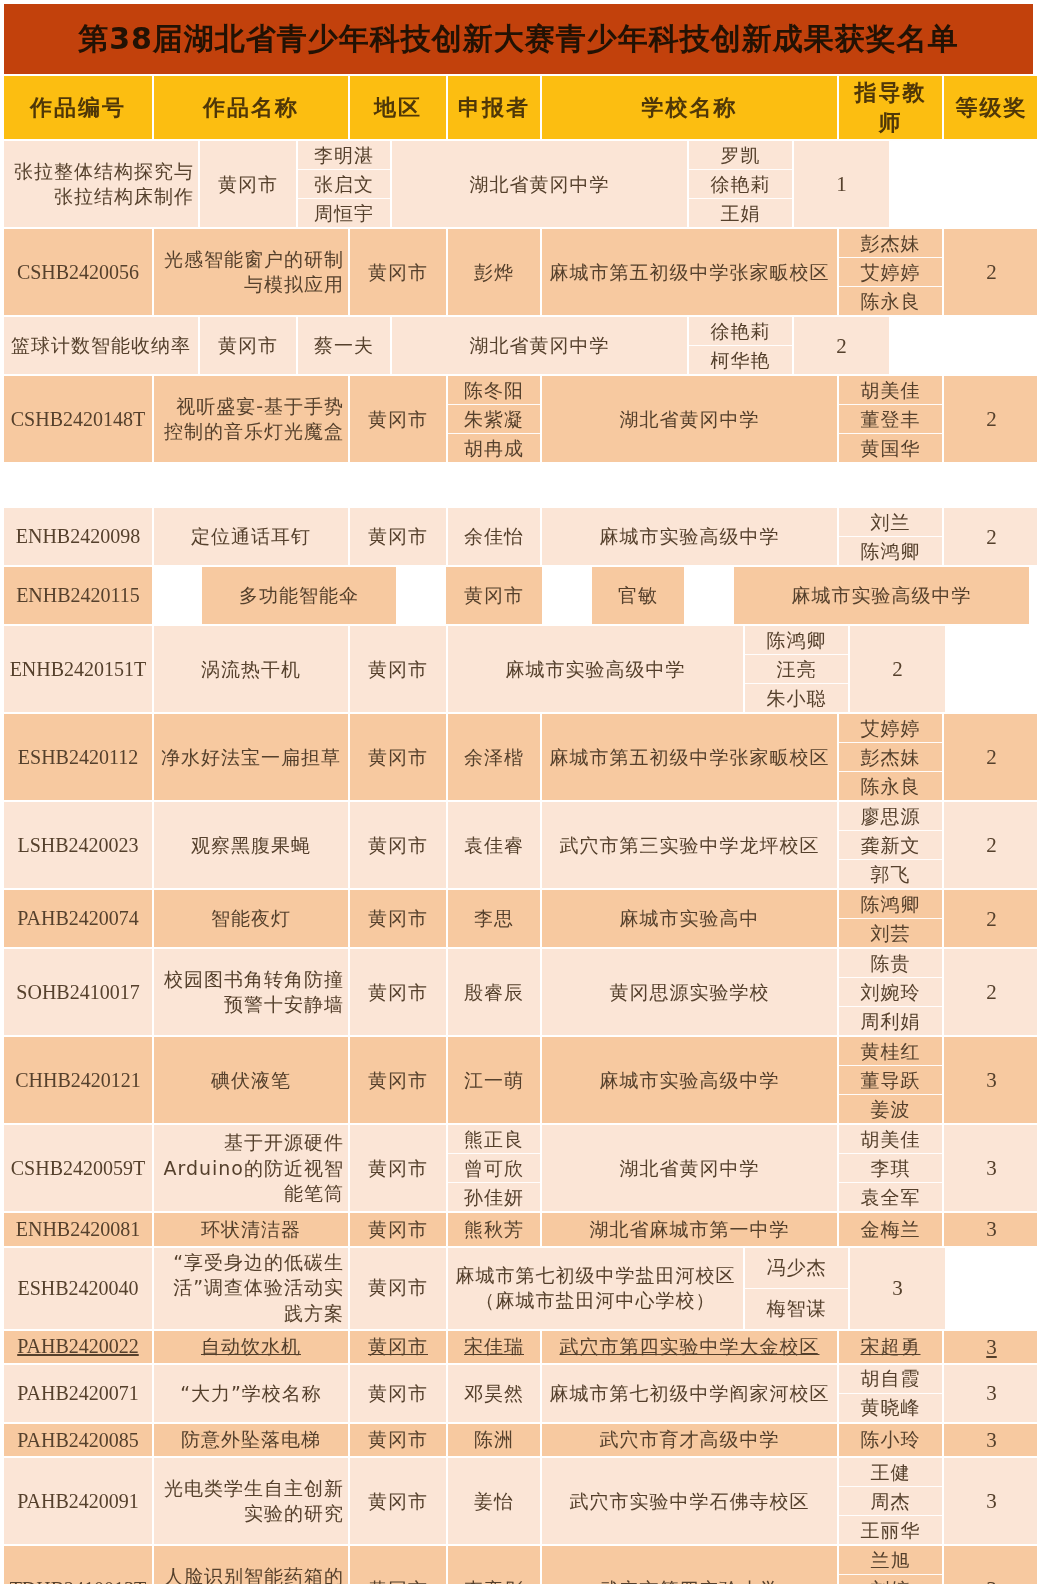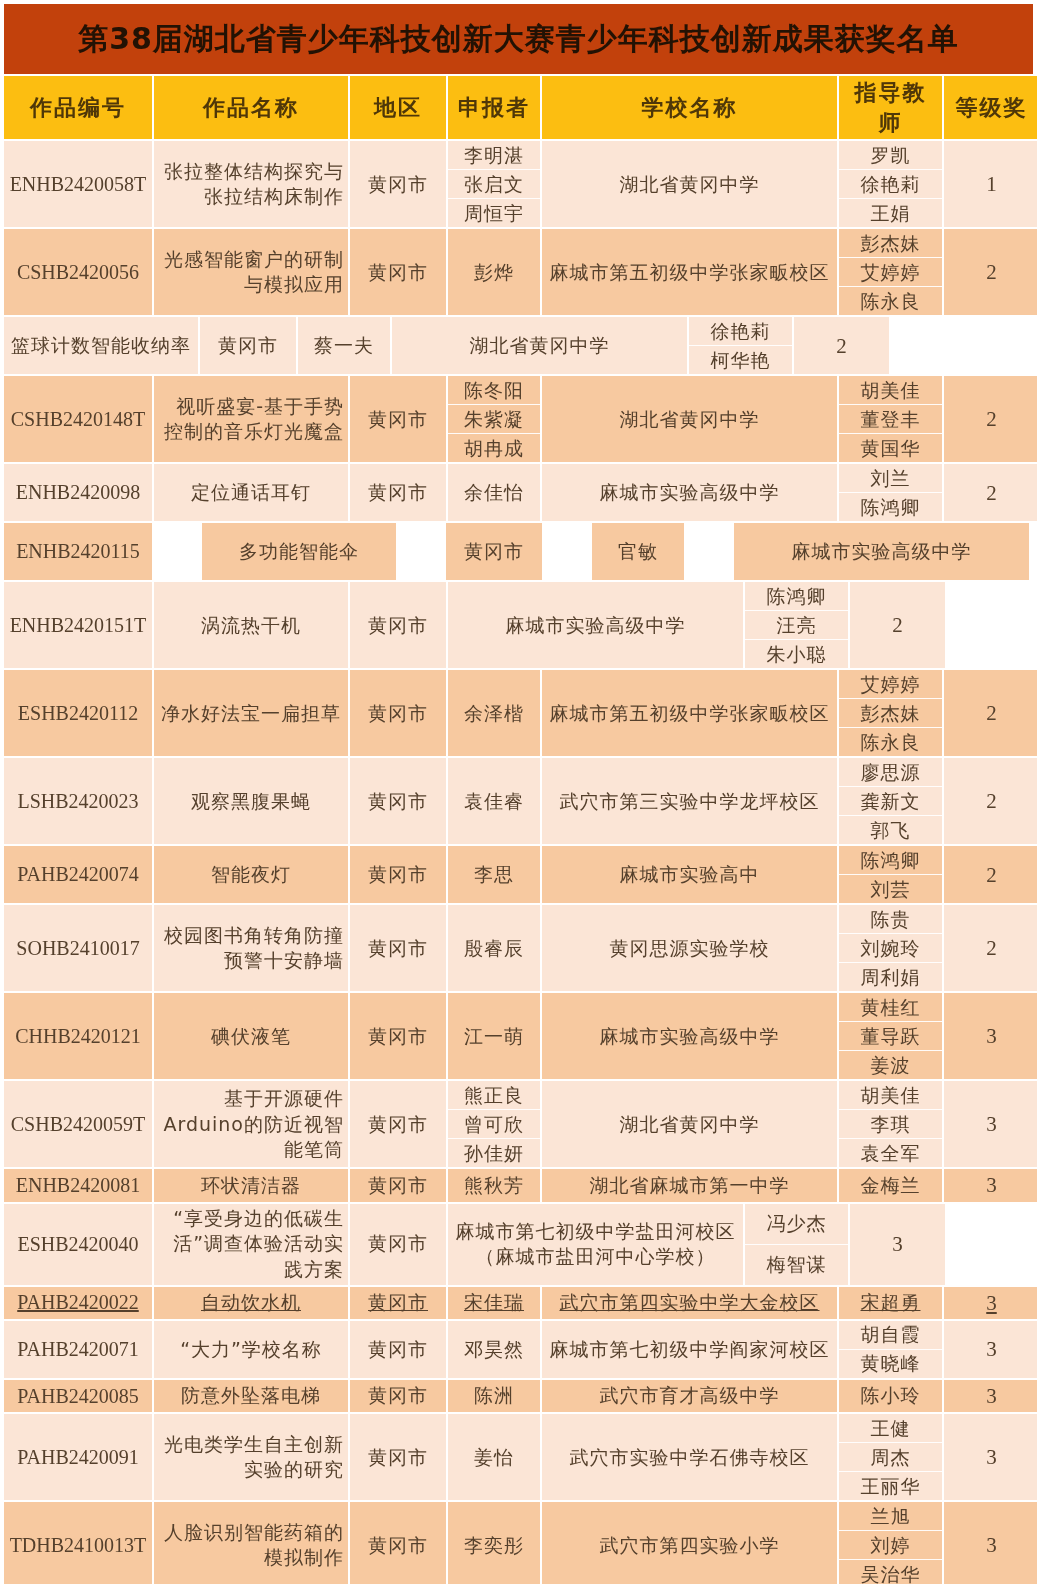--- a/index.html
+++ b/index.html
@@ -92,21 +92,20 @@
     <div class="cell c1">作品名称</div>
     <div class="cell c2">地区</div>
     <div class="cell c3">申报者</div>
     <div class="cell c4">学校名称</div>
     <div class="cell c5">指导教师</div>
     <div class="cell c6">等级奖</div>
   </div>
 
   <div>
       <div class="row light" style="min-height: 82px;">
-    <div class="cell c0 id-cell">ENHB2420058T</div>
     <div class="cell c1">张拉整体结构探究与张拉结构床制作</div>
     <div class="cell c2">黄冈市</div>
     <div class="cell c3 stack">
           <div class="sub">李明湛</div>
           <div class="sub">张启文</div>
           <div class="sub">周恒宇</div>
         </div>
     <div class="cell c4">湖北省黄冈中学</div>
     <div class="cell c5 stack">
           <div class="sub">罗凯</div>
@@ -153,21 +152,21 @@
           <div class="sub">胡冉成</div>
         </div>
     <div class="cell c4">湖北省黄冈中学</div>
     <div class="cell c5 stack">
           <div class="sub">胡美佳</div>
           <div class="sub">董登丰</div>
           <div class="sub">黄国华</div>
         </div>
     <div class="cell c6 award-cell">2</div>
   </div>
-      <div class="row light" style="min-height: 56px;">
+      <div class="row light" style="min-height: 56px; margin-top: 44px;">
     <div class="cell c0 id-cell">ENHB2420098</div>
     <div class="cell c1">定位通话耳钉</div>
     <div class="cell c2">黄冈市</div>
     <div class="cell c3 stack">
           <div class="sub">余佳怡</div>
         </div>
     <div class="cell c4">麻城市实验高级中学</div>
     <div class="cell c5 stack">
           <div class="sub">刘兰</div>
           <div class="sub">陈鸿卿</div>

